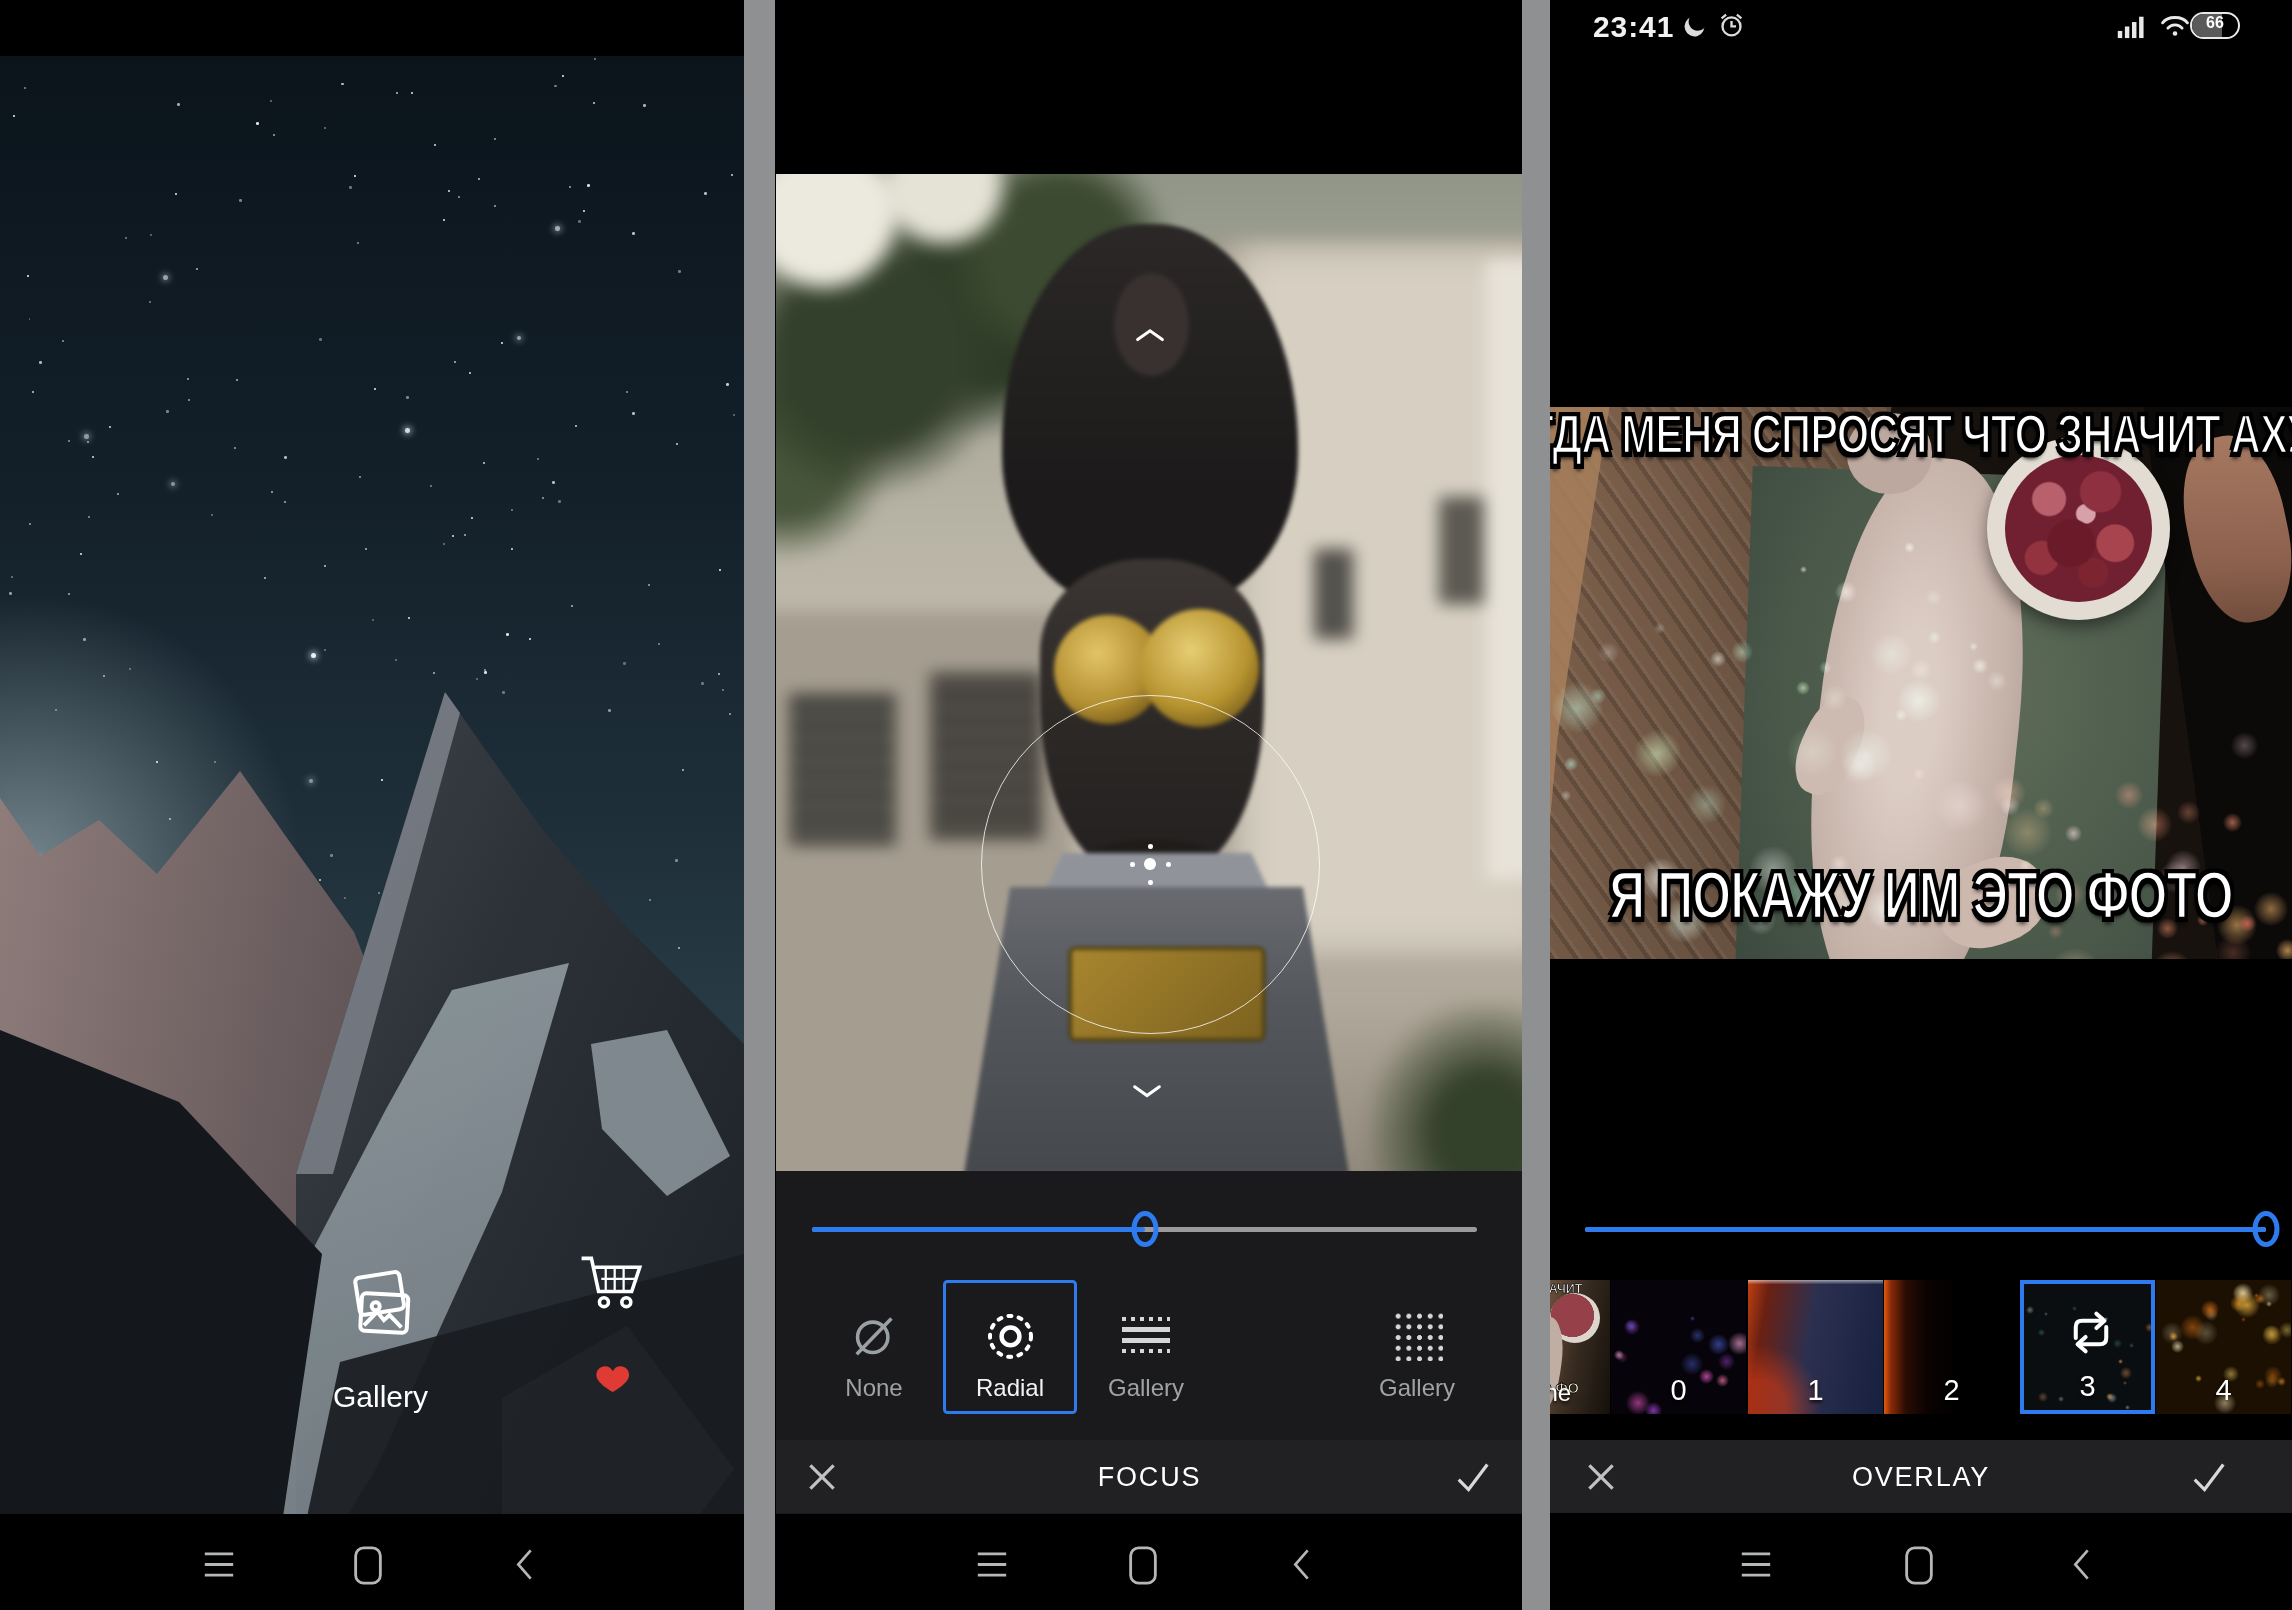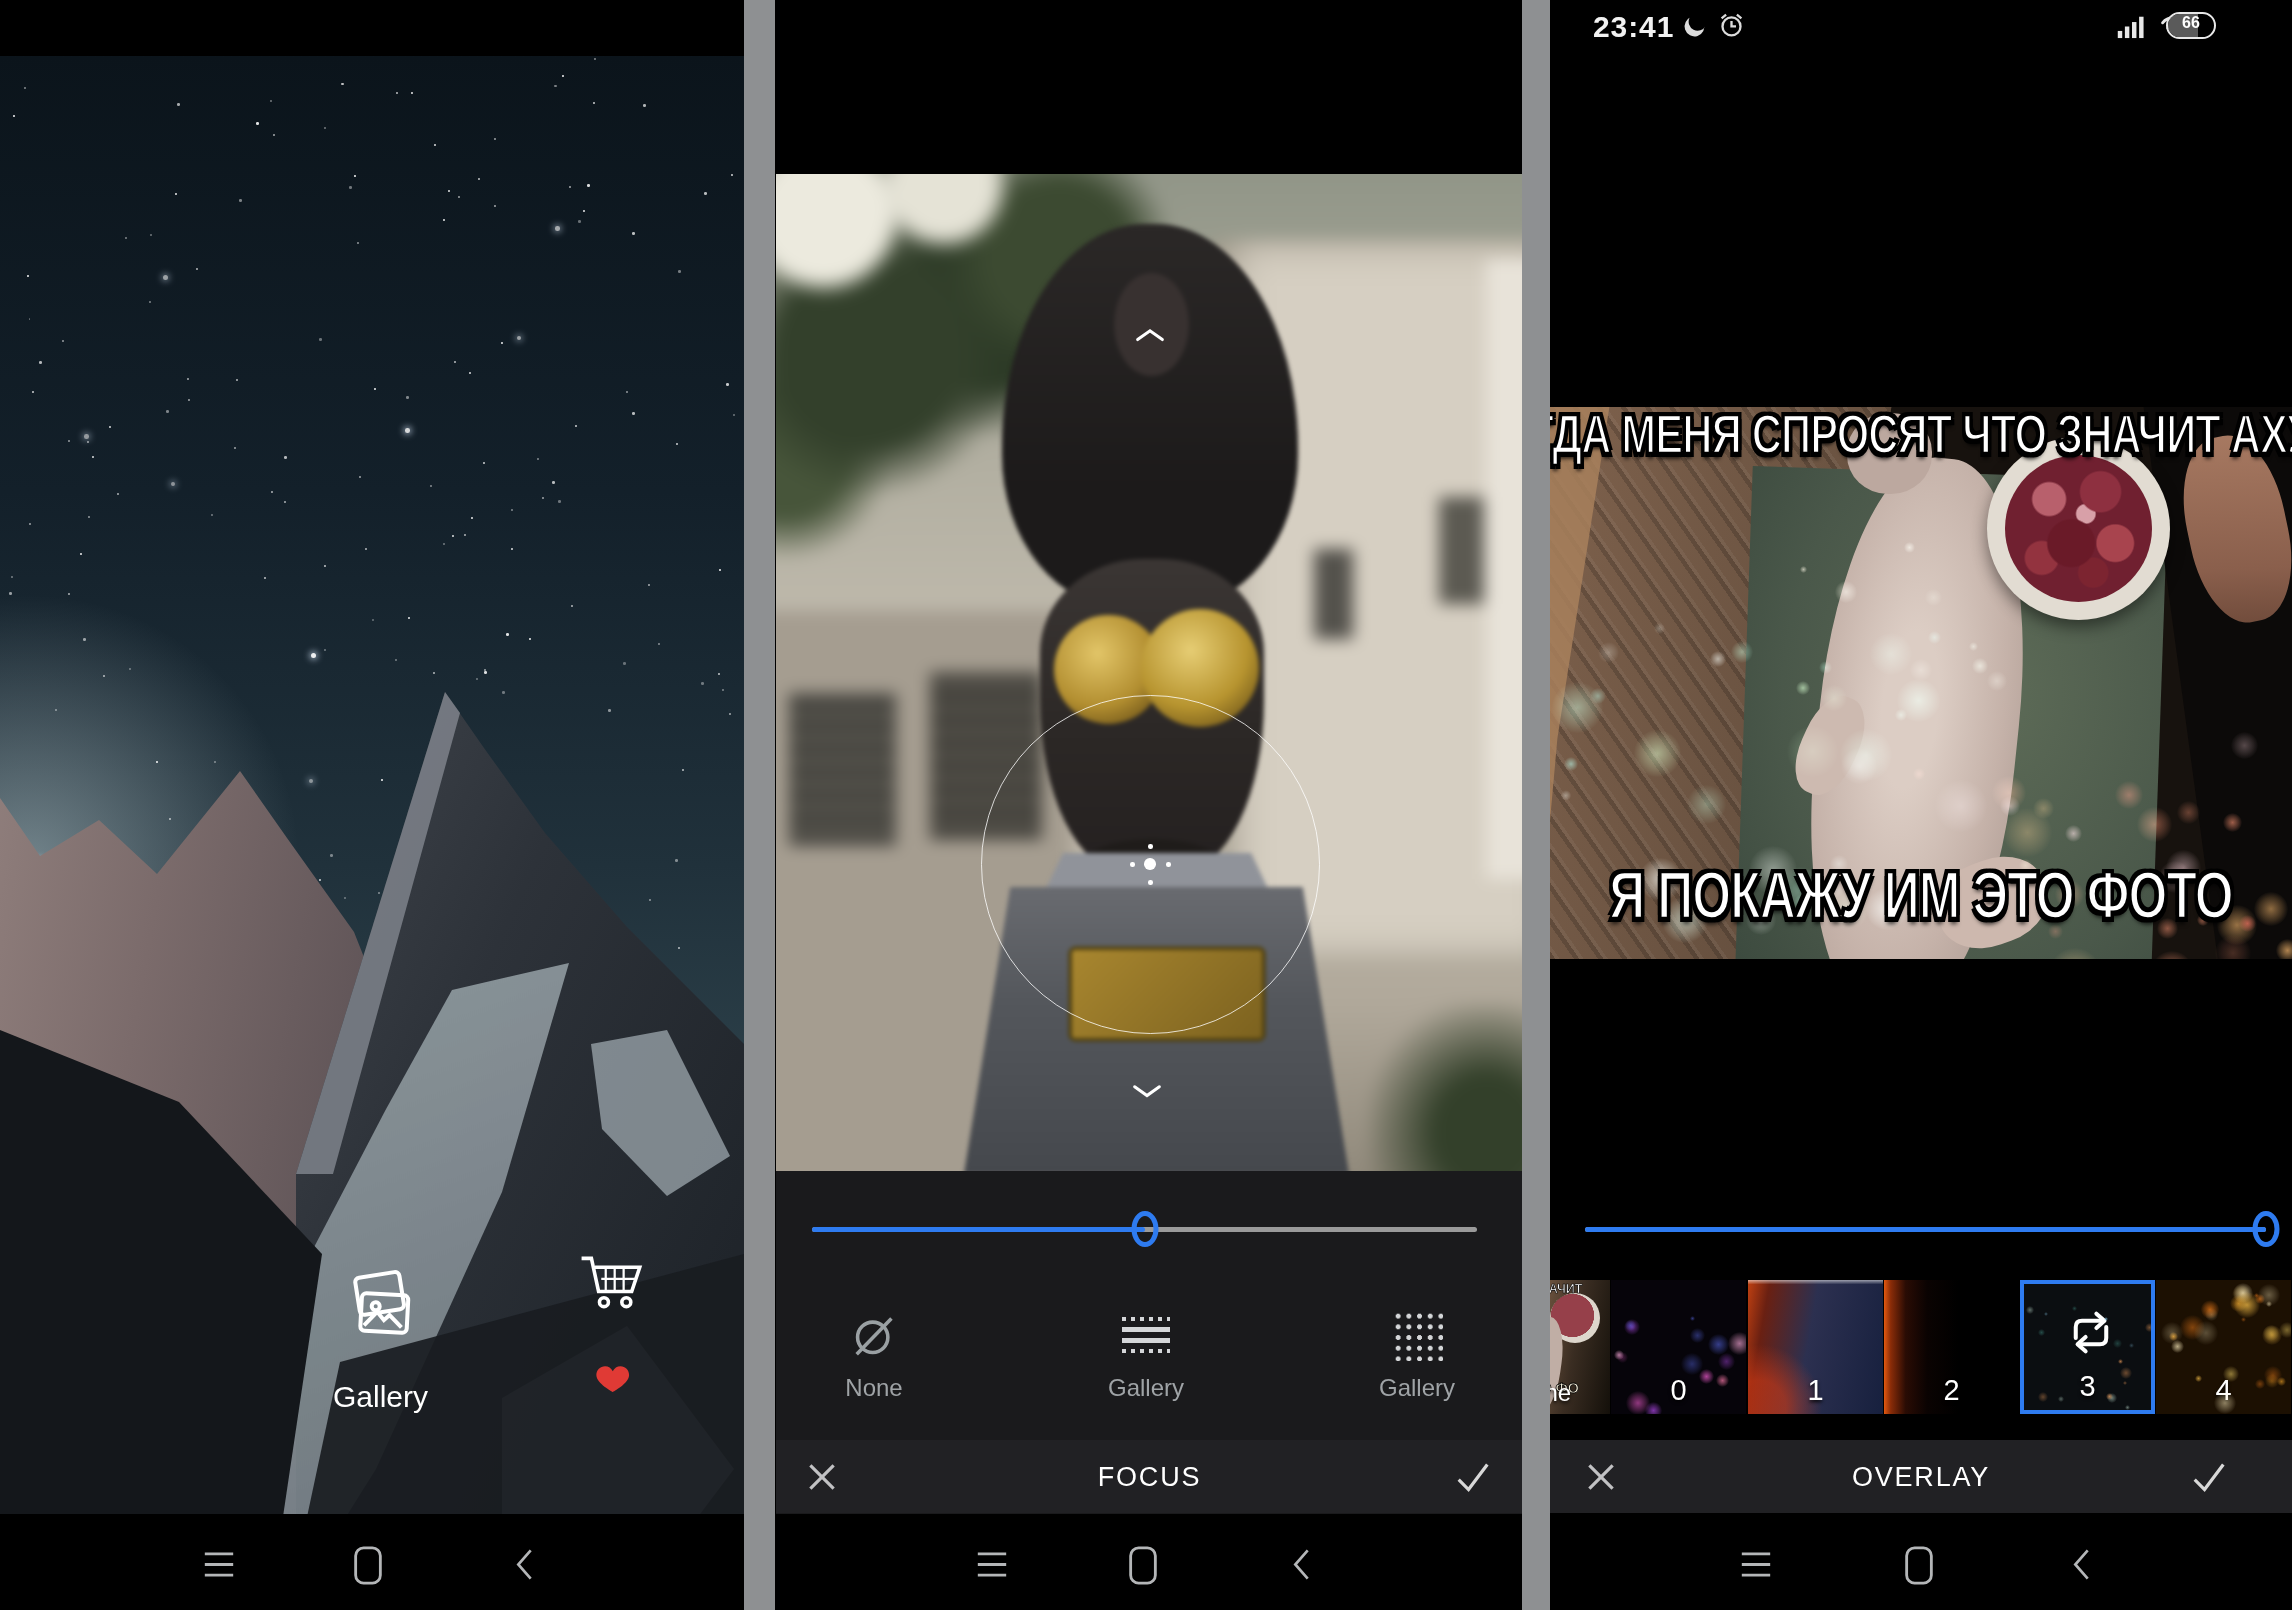--- a/index.html
+++ b/index.html
@@ -393,20 +393,29 @@
 
     <div class="tool-cell" style="left:31px;cursor:pointer;">
       <div class="iconbox">
         <svg width="57" height="57" viewBox="0 0 64 64" fill="none" stroke="#9aa0a3" stroke-width="4">
           <circle cx="30" cy="34" r="17"></circle>
             <line x1="12" y1="53" x2="51" y2="13"></line>
           </svg>
       </div>
       <div class="opt-label">None</div>
     </div>
+    <div class="tool-cell selected" style="left:167px;cursor:pointer;">
+      <div class="iconbox">
+        <svg width="57" height="57" viewBox="0 0 64 64" fill="none">
+          <circle cx="32" cy="33" r="10" stroke="#fff" stroke-width="5"></circle>
+          <circle cx="32" cy="33" r="23" stroke="#fff" stroke-width="4.5" stroke-dasharray="3.5 8.2" stroke-linecap="round"></circle>
+          </svg>
+      </div>
+      <div class="opt-label">Radial</div>
+    </div>
     <div class="tool-cell" style="left:303px;cursor:pointer;">
       <div class="iconbox">
         <div class="lineicon">
             <div class="l-dot"></div>
             <div class="l-solid"></div>
             <div class="l-solid"></div>
             <div class="l-dot"></div>
           </div>
       </div>
       <div class="opt-label">Gallery</div>
@@ -480,21 +489,21 @@
           <rect x="26" y="4" width="5" height="24" fill="#e8e8e8"></rect>
           </svg>
       </div>
       <div class="abs" style="left:609px;top:11.6px;">
         <svg width="32" height="27" viewBox="0 0 36 30" fill="none" stroke="#e8e8e8" stroke-width="3.2" stroke-linecap="round">
           <path d="M4 12 C10 4, 26 4, 32 12"></path>
           <path d="M10 18 C14 13, 22 13, 26 18"></path>
           <circle cx="18" cy="24" r="2.6" fill="#e8e8e8" stroke="none"></circle>
           </svg>
       </div>
-      <div class="abs" style="left:616px;top:11.6px;width:50px;height:27px;border:2.7px solid #e8e8e8;border-radius:14.3px;box-sizing:border-box;overflow:hidden;">
+      <div class="abs" style="left:640px;top:11.6px;width:50px;height:27px;border:2.7px solid #e8e8e8;border-radius:14.3px;box-sizing:border-box;overflow:hidden;">
         <div class="abs" style="left:0;top:0;bottom:0;width:66%;background:#5a5a5a;"></div>
         <div class="abs" style="left:0;right:0;top:0.9px;text-align:center;color:#fff;font-size:16px;font-weight:700;">66</div>
       </div>
     </div>
 
     <div class="abs" style="left:0;top:407px;width:742px;height:552px;overflow:hidden;background:#17120e;">
       <div class="abs" style="inset:0;
         clip-path:polygon(0 0,46% 0,36% 100%,0 100%);
         background:repeating-linear-gradient(55deg,rgba(0,0,0,.16) 0 4.5px,rgba(255,255,255,.05) 4.5px 8px,transparent 8px 19.7px),
                    linear-gradient(110deg,#7e614c,#5f4b3b 55%,#443527);"></div>

